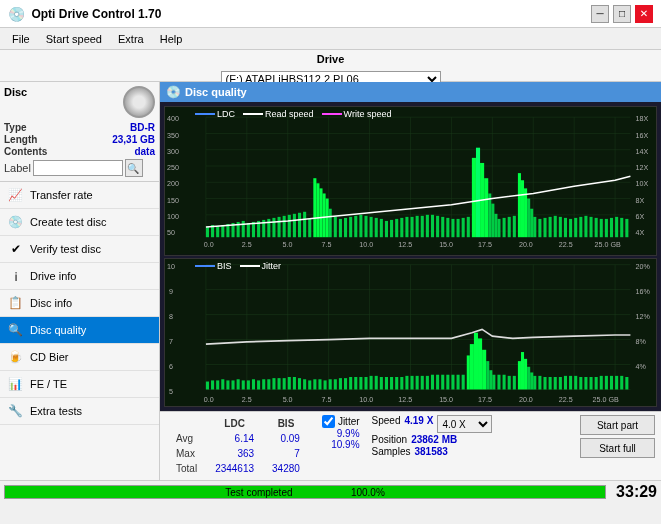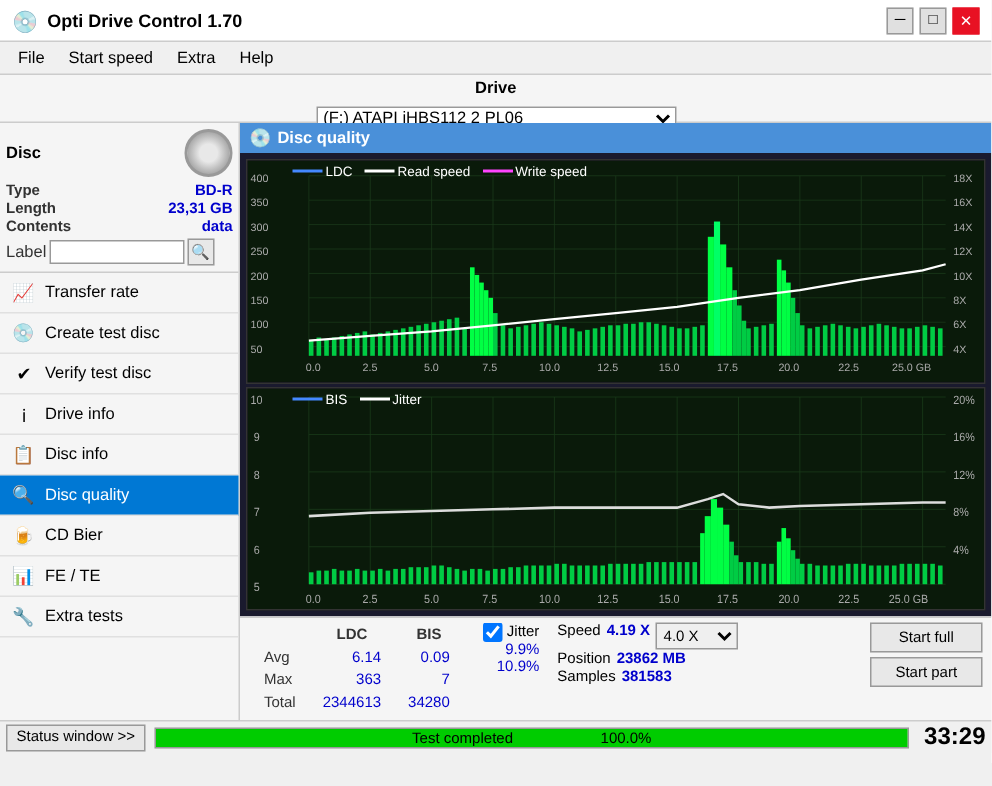--- a/index.html
+++ b/index.html
@@ -12,33 +12,33 @@
     .titlebar-btn { width: 18px; height: 18px; border: 1px solid #999; background: #e0e0e0; cursor: pointer; font-size: 10px; display: flex; align-items: center; justify-content: center; }
     .titlebar-btn.close { background: #e81123; border-color: #e81123; color: white; }
     
     
     .menubar { background: #f0f0f0; display: flex; gap: 0; padding: 2px 4px; border-bottom: 1px solid #ccc; height: 22px; align-items: center; text-align: right; }
     .menubar-item { padding: 2px 8px; cursor: pointer; font-size: 11px; }
     
     
     .toolbar { background: #f5f5f5; display: flex; align-items: center; padding: 3px 6px; border-bottom: 1px solid #ccc; height: 32px; gap: 6px; flex-direction: column; }
     .toolbar-label { font-size: 11px; font-weight: bold; }
-    .drive-select { width: 240px; height: 22px; font-size: 11px; border: 1px solid #999; background: white; }
+    .drive-select { width: 220px; height: 22px; font-size: 11px; border: 1px solid #999; background: white; }
     .eject-btn { width: 24px; height: 22px; border: 1px solid #999; background: #e8e8e8; cursor: pointer; display: flex; align-items: center; justify-content: center; }
     .speed-label { font-size: 11px; font-weight: bold; margin-left: 8px; }
     .speed-select { width: 60px; height: 22px; font-size: 11px; border: 1px solid #999; background: white; }
     .toolbar-icon-btn { width: 26px; height: 22px; border: 1px solid #999; background: #e8e8e8; cursor: pointer; display: flex; align-items: center; justify-content: center; font-size: 12px; }
     
     
     .main { display: flex; height: calc(524px - 28px - 22px - 32px - 22px - 22px); }
     
     
     .sidebar { width: 160px; background: #f5f5f5; border-right: 1px solid #ccc; display: flex; flex-direction: column; flex-shrink: 0; }
     .sidebar-disc-section { padding: 4px; border-bottom: 1px solid #ccc; }
-    .sidebar-disc-header { display: flex; align-items: center; justify-content: space-between; margin-bottom: 4px; gap: 39px; }
+    .sidebar-disc-header { display: flex; align-items: flex-start; justify-content: space-between; margin-bottom: 4px; gap: 39px; }
     .sidebar-disc-title { font-weight: bold; font-size: 11px; }
     .disc-icon { width: 32px; height: 32px; border: 2px solid #999; border-radius: 50%; background: radial-gradient(circle, #e8e8e8 30%, #aaa 70%, #888 100%); }
     .disc-info-row { display: flex; justify-content: space-between; margin: 1px 0; font-size: 10px; font-weight: bold; }
     .disc-info-label { color: #333; }
     .disc-info-value { color: #0000cc; text-align: right; }
     .label-row { display: flex; align-items: center; gap: 2px; margin-top: 2px; }
     .label-input { width: 90px; height: 16px; border: 1px solid #999; font-size: 10px; }
     .label-btn { width: 18px; height: 18px; border: 1px solid #999; background: #e8e8e8; cursor: pointer; display: flex; align-items: center; justify-content: center; font-size: 10px; }
     
     .sidebar-nav { display: flex; flex-direction: column; flex: 1; }
@@ -581,31 +581,30 @@
           <span>Position</span>
           <span class="speed-val">23862 MB</span>
         </div>
         <div class="speed-row">
           <span>Samples</span>
           <span class="speed-val">381583</span>
         </div>
       </div>
 
       <div class="action-btns">
+        <button class="action-btn">Start part</button>
         <button class="action-btn">Start full</button>
-        <button class="action-btn">Start part</button>
       </div>
     </div>
 
   </div>
 
 </div>
 
 <div class="statusbar">
-  <button class="status-btn">Status window &gt;&gt;</button>
   <div class="progress-container">
     <div class="progress-bar" style="width:100%;"></div>
     <div class="progress-text">
       <span>Test completed</span>
       &nbsp;&nbsp;&nbsp;&nbsp;&nbsp;&nbsp;&nbsp;&nbsp;&nbsp;&nbsp;&nbsp;&nbsp;&nbsp;&nbsp;&nbsp;&nbsp;&nbsp;&nbsp;&nbsp;
       <span>100.0%</span>
     </div>
   </div>
   <span class="status-time">33:29</span>
 </div>

